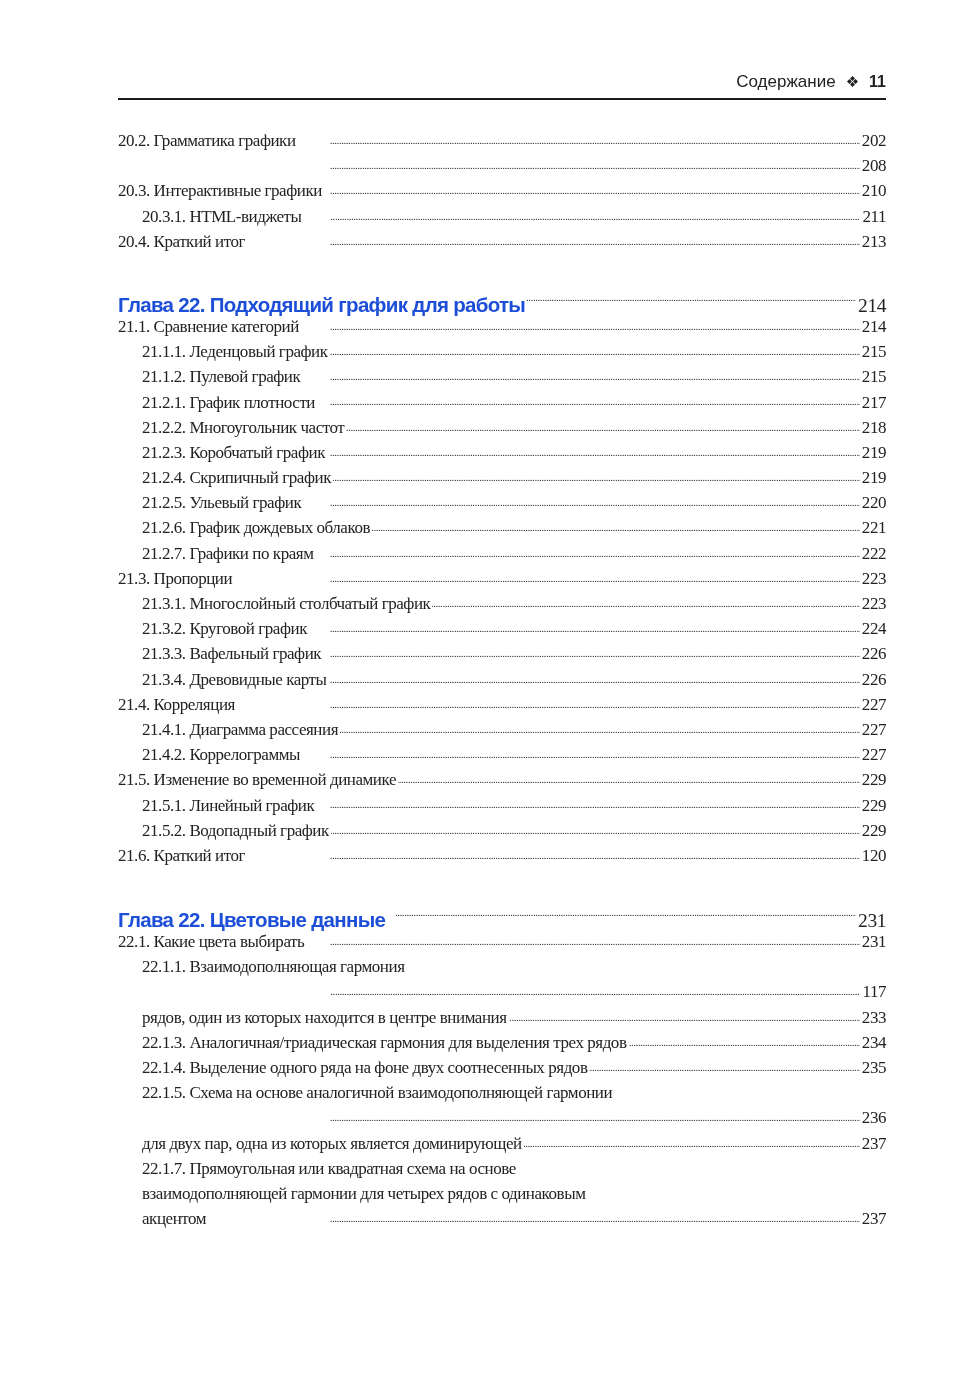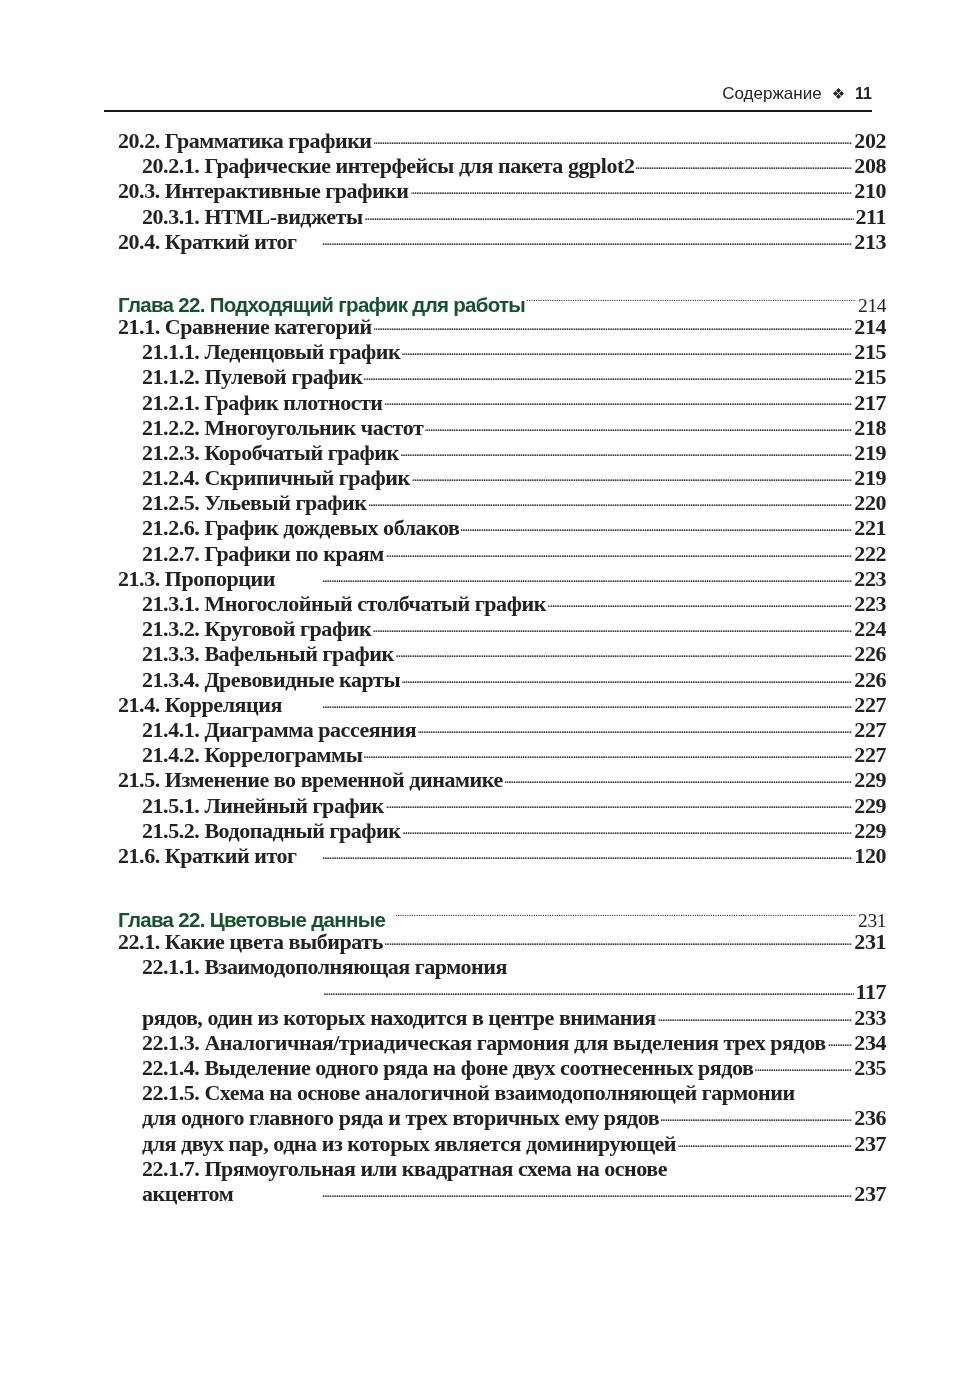--- a/index.html
+++ b/index.html
@@ -1,40 +1,40 @@
 <!DOCTYPE html>
 <html><head>
 <meta charset="utf-8">
 <style>
   html, body { margin: 0; padding: 0; background: #ffffff; }
   body { width: 974px; height: 1388px; position: relative; overflow: hidden;
          font-family: "Liberation Serif", "DejaVu Serif", serif; color: #222; }
-  .header { position: absolute; left: 104px; top: 68px; width: 768px; height: 30px;
-            border-bottom: 2.5px solid #1a1a1a; margin-top: 12px; }
+  .header { position: absolute; left: 118px; top: 68px; width: 768px; height: 30px;
+            border-bottom: 2.5px solid #1a1a1a; }
   .header-right { position: absolute; right: 0; top: 4px; display: flex; align-items: center;
                   font-family: "Liberation Sans", "DejaVu Sans", sans-serif; font-size: 17px; color: #222; }
   .header-title { letter-spacing: 0; }
   .header-diamond { margin: 0 10px 0 10px; font-size: 15px; }
   .header-page { font-weight: bold; font-size: 16px; }
 
   .toc { position: absolute; left: 118px; top: 128px; width: 768px; }
-  .entry { display: flex; align-items: flex-start; font-size: 22px; line-height: 25.2px; height: 25.2px;
-           white-space: nowrap; letter-spacing: -0.45px; font-weight: bold; }
+  .entry { display: flex; align-items: flex-start; font-size: 17px; line-height: 25.2px; height: 25.2px;
+           white-space: nowrap; letter-spacing: -0.45px; }
   .entry.l2 { padding-left: 24px; }
   .entry .title { flex: 0 0 auto; }
   .entry .dots { flex: 1 1 auto; overflow: hidden; margin: 0 2px 0 2px; height: 25.2px;
                  position: relative; }
   .entry .dots::after { content: ". . . . . . . . . . . . . . . . . . . . . . . . . . . . . . . . . . . . . . . . . . . . . . . . . . . . . . . . . . . . . . . . . . . . . . . . . . . . . . . . . . . . . . . . . . . . . . . . . . . . . . . . . . . . . . . . . . . . . . . . . . . . . . . . . . . . . . . . . . . . . . . . . . . . . . . . . . . . . . . . . . . . . . . . . . . . . . . . . . . . . . . . . . . . . . . . . . . . . . . . . . . . . . . . . . . . . . . . . . . . . . . . . . . . . . . ";
                         position: absolute; right: 0; bottom: 0; font-size: 11px; letter-spacing: -1.6px; line-height: 25.2px; color: #333; }
   .entry .page { flex: 0 0 auto; }
   .entry.wrap { padding-left: 24px; }
   .chapter { display: flex; align-items: baseline; height: 30px; line-height: 30px; margin-top: 29px; margin-bottom: 2px;
              white-space: nowrap; }
   .chapter .title { font-family: "Liberation Sans", "DejaVu Sans", sans-serif; font-weight: bold; font-size: 20.5px;
-                    letter-spacing: -0.7px; color: #14532d; }
+                    letter-spacing: -0.7px; color: #1d4ed8; }
   .chapter .dots { flex: 1 1 auto; overflow: hidden; margin: 0 2px; height: 30px; position: relative; }
   .chapter .dots::after { content: ". . . . . . . . . . . . . . . . . . . . . . . . . . . . . . . . . . . . . . . . . . . . . . . . . . . . . . . . . . . . . . . . . . . . . . . . . . . . . . . . . . . . . . . . . . . . . . . . . . . . . . . . . . . . . . . . . . . . . . . . . . . . . . . . . . . . . . . . . . . . . . . . . . . . . . . . . . . . . . . . . . . . . . . . . . . . . . . . . . . . . . . . . . . . . . . . . . . . . . . . . ";
                           position: absolute; right: 0; bottom: 0; font-size: 11px; letter-spacing: -1.6px; line-height: 30px; color: #333; }
   .chapter .page { font-size: 19.5px; letter-spacing: -0.45px; }
   .chapter.first { margin-top: 28px; }
 </style>
 </head>
 <body>
 
 <div class="header">
@@ -46,21 +46,20 @@
 </div>
 
 <div class="toc">
   <div id="block1">
       <div class="entry">
         <span class="title">20.2. Грамматика графики</span>
         <span class="dots"></span>
         <span class="page">202</span>
       </div>
       <div class="entry l2">
-        <span class="title">20.2.1. Графические интерфейсы для пакета ggplot2</span>
         <span class="dots"></span>
         <span class="page">208</span>
       </div>
       <div class="entry">
         <span class="title">20.3. Интерактивные графики</span>
         <span class="dots"></span>
         <span class="page">210</span>
       </div>
       <div class="entry l2">
         <span class="title">20.3.1. HTML-виджеты</span>
@@ -222,31 +221,33 @@
       </div>
       <div class="entry l2">
         <span class="title">22.1.4. Выделение одного ряда на фоне двух соотнесенных рядов</span>
         <span class="dots"></span>
         <span class="page">235</span>
       </div>
       <div class="entry l2 wrap">
         <span class="title">22.1.5. Схема на основе аналогичной взаимодополняющей гармонии</span>
       </div>
       <div class="entry l2">
-        <span class="title">для одного главного ряда и трех вторичных ему рядов</span>
         <span class="dots"></span>
         <span class="page">236</span>
       </div>
       <div class="entry l2">
         <span class="title">для двух пар, одна из которых является доминирующей</span>
         <span class="dots"></span>
         <span class="page">237</span>
       </div>
       <div class="entry l2 wrap">
         <span class="title">22.1.7. Прямоугольная или квадратная схема на основе</span>
+      </div>
+      <div class="entry l2 wrap">
+        <span class="title">взаимодополняющей гармонии для четырех рядов с одинаковым</span>
       </div>
       <div class="entry l2">
         <span class="title">акцентом</span>
         <span class="dots"></span>
         <span class="page">237</span>
       </div>
     </div>
 </div>
 
 </body></html>

